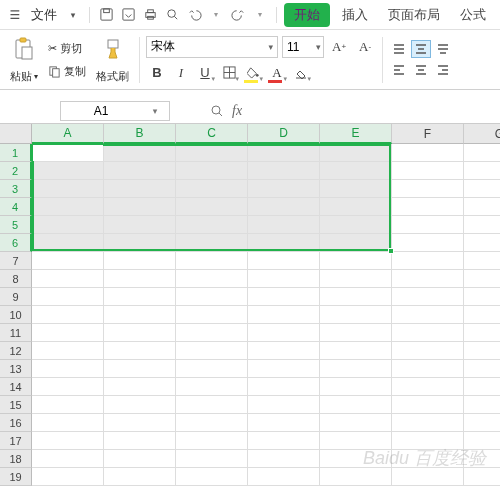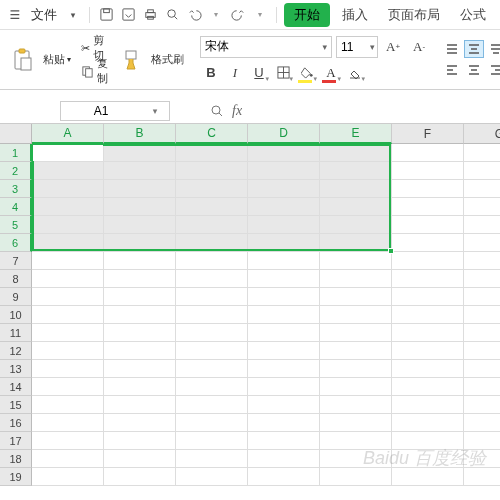--- a/index.html
+++ b/index.html
@@ -3,26 +3,26 @@
 <meta charset="utf-8">
 <style>
 * { margin:0; padding:0; box-sizing:border-box; font-family:"Microsoft YaHei",Arial,sans-serif; }
 body { background:#fff; width:500px; height:500px; overflow:hidden; font-size:12px; color:#333; }
 
 
 .menubar { height:30px; background:#fff; border-bottom:1px solid #e0e0e0; display:flex; align-items:center; padding:0 6px; gap:4px; }
 .menubar .ic { width:18px; height:18px; display:flex; align-items:center; justify-content:center; color:#555; cursor:pointer; }
 .menubar .txt { font-size:13px; padding:0 3px; cursor:pointer; }
 .menubar .sep { width:1px; height:16px; background:#ddd; margin:0 3px; }
-.menubar .pill { background:#22b14c; color:#000000; padding:3px 10px; border-radius:4px; font-size:13px; }
+.menubar .pill { background:#22b14c; color:#701a75; padding:3px 10px; border-radius:4px; font-size:13px; }
 .menubar .tab { font-size:13px; padding:3px 8px; color:#444; }
 
 
 .ribbon { height:60px; background:#fff; border-bottom:1px solid #d0d0d0; display:flex; align-items:center; padding:3px 6px; gap:6px; overflow:hidden; }
-.rcol { display:flex; align-items:center; gap:7px; padding:0 4px; }
+.rcol { display:flex; flex-direction:column; align-items:center; gap:7px; padding:0 4px; }
 .rcol .big { width:26px; height:26px; display:flex; align-items:center; justify-content:center; font-size:18px; }
 .rcol .lbl { font-size:11px; white-space:nowrap; display:flex; align-items:center; gap:2px; }
 .vs { width:1px; height:46px; background:#e0e0e0; }
 .btnrow { display:flex; flex-direction:column; gap:3px; }
 .btnrow .row { display:flex; align-items:center; gap:3px; font-size:11px; height:20px; cursor:pointer; }
 .fontbox { display:flex; align-items:center; border:1px solid #ccc; height:22px; background:#fff; }
 .fontbox input { border:none; outline:none; font-size:12px; padding:0 4px; width:100%; background:transparent; }
 .fontbox .dd { width:14px; text-align:center; color:#666; cursor:pointer; font-size:9px; }
 .stylebtns { display:flex; gap:2px; }
 .sb { width:22px; height:22px; display:flex; align-items:center; justify-content:center; cursor:pointer; color:#444; border-radius:2px; font-size:13px; position:relative; }

